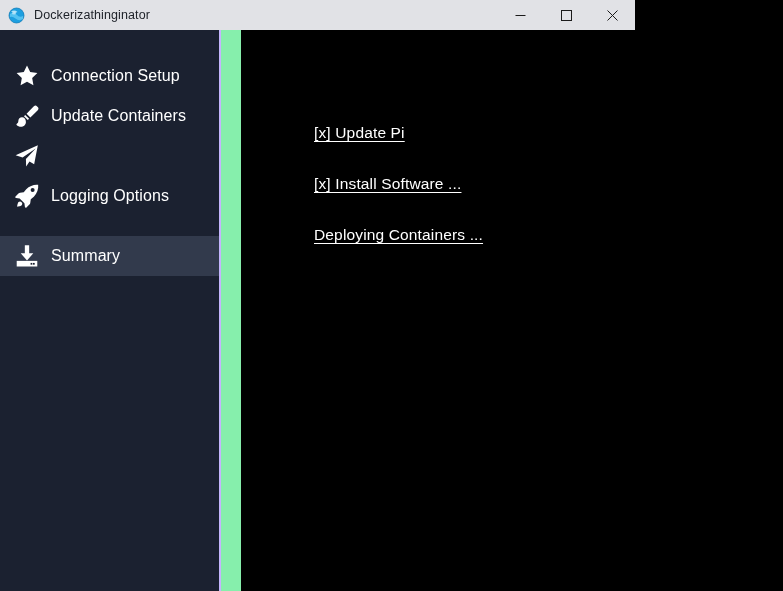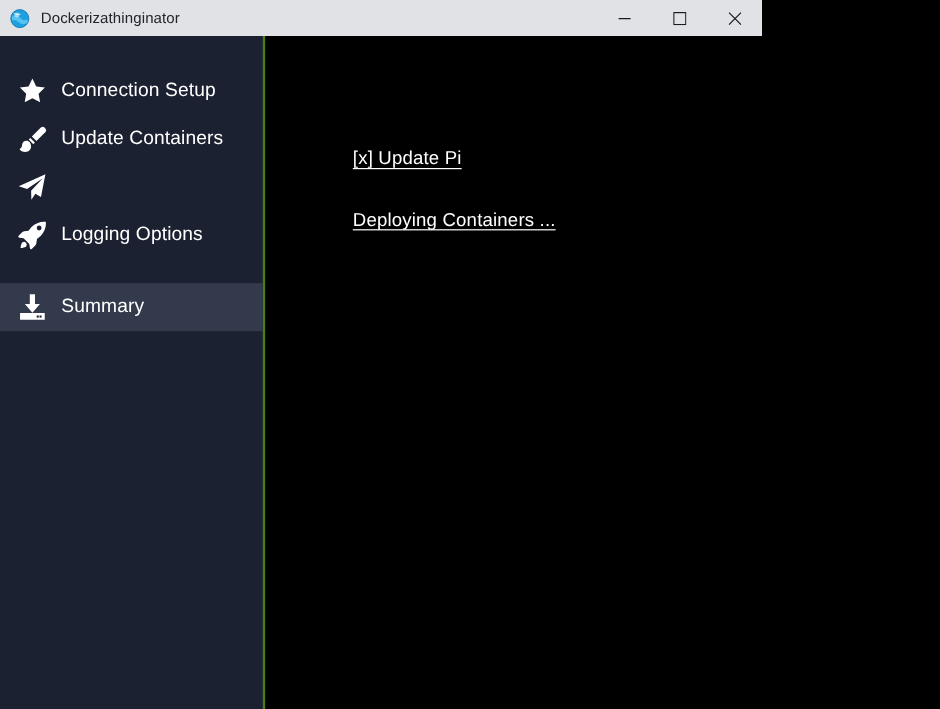--- a/index.html
+++ b/index.html
@@ -12,21 +12,21 @@
     height: 591px;
     overflow: hidden;
     font-family: "Liberation Sans", sans-serif;
   }
   .window {
     position: relative;
     width: 635px;
     height: 591px;
     display: flex;
     flex-direction: column;
-    background: #0369a1;
+    background: #86efac;
     justify-content: flex-end;
   }
 
   
   .titlebar {
     height: 30px;
     min-height: 30px;
     background: #e1e2e6;
     display: flex;
     align-items: center;
@@ -72,21 +72,21 @@
     flex: 1 1 auto;
     display: flex;
     min-height: 0;
   }
 
   
   .sidebar {
     width: 221px;
     min-width: 221px;
     background: #1b2130;
-    border-right: 2px solid #4d7c0f;
+    border-right: 2px solid #c4b5fd;
     box-sizing: border-box;
     padding-top: 26px;
     display: flex;
     flex-direction: column;
   }
   .nav-item {
     height: 40px;
     display: flex;
     align-items: center;
     padding-left: 12px;
@@ -115,20 +115,21 @@
     letter-spacing: .1px;
   }
 
   
   .content {
     flex: 1 1 auto;
     background: #000000;
     position: relative;
     padding: 94px 0 0 73px;
     box-sizing: border-box;
+    margin-left: 20px;
   }
   .task-line {
     font-size: 15.5px;
     color: #ffffff;
     text-decoration: underline;
     text-underline-offset: 3px;
     margin-bottom: 33px;
     white-space: nowrap;
     width: max-content;
     cursor: default;
@@ -225,17 +226,18 @@
             <rect x="15.3" y="18.4" width="1.6" height="1.6" fill="#1b2130"></rect>
           </svg>
         </span>
         <span class="nav-label">Summary</span>
       </div>
 
     </div>
 
     <div class="content">
       <div class="task-line">[x] Update Pi</div>
+      <div class="task-line">[x] Install Software ...</div>
       <div class="task-line">Deploying Containers ...</div>
     </div>
 
   </div>
 </div>
 
 </body></html>

